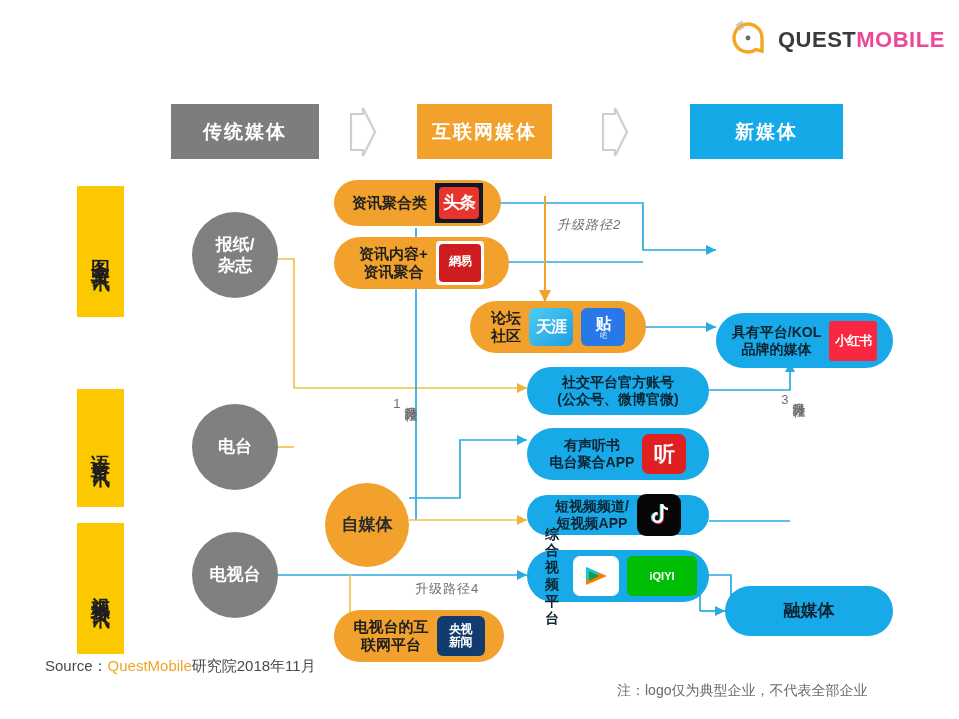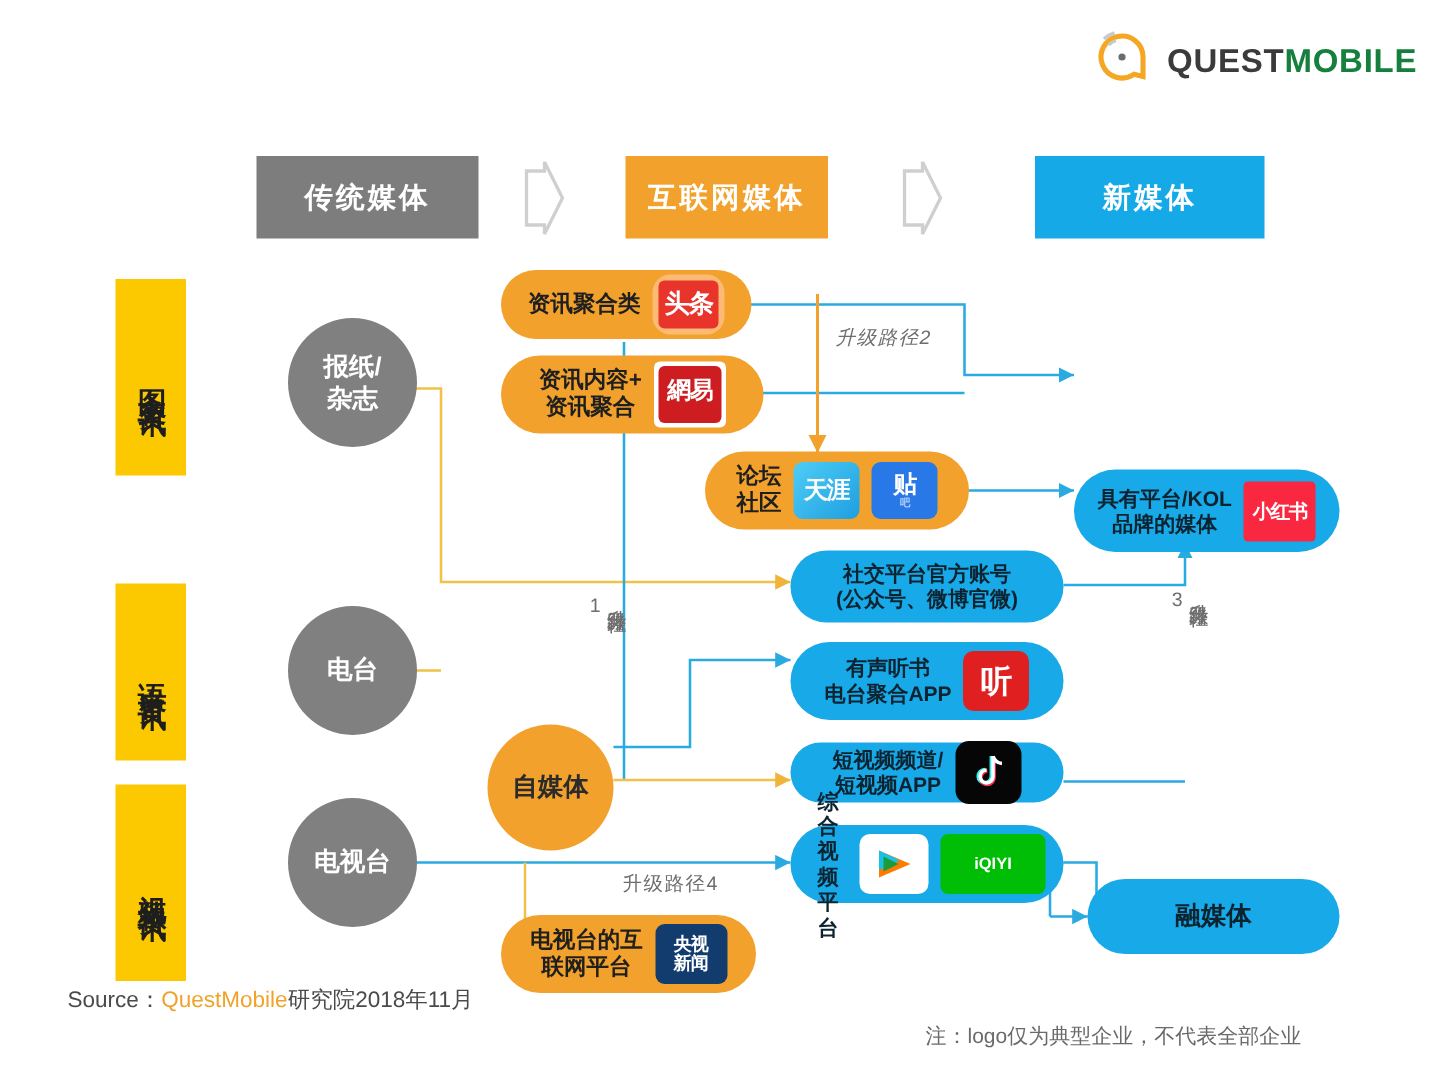--- a/index.html
+++ b/index.html
@@ -8,21 +8,21 @@
     font-family:"Liberation Sans","DejaVu Sans",sans-serif;
     overflow:hidden;position:relative;
   }
   #stage{position:absolute;left:0;top:0;width:959px;height:719px;}
   .abs{position:absolute;box-sizing:border-box;}
 
   
   .logo-wrap{display:flex;align-items:center;}
   .logo-text{font-size:22px;font-weight:bold;letter-spacing:.5px;}
   .logo-quest{color:#3b3b3b;}
-  .logo-mobile{color:#15803d;}
+  .logo-mobile{color:#ec4899;}
 
   
   .hdr{display:flex;align-items:center;justify-content:center;
        color:#fff;font-size:19px;font-weight:bold;letter-spacing:2px;}
   .hdr-gray{background:#7d7d7d;}
   .hdr-orange{background:#f2a22c;}
   .hdr-blue{background:#16a9e8;}
 
   
   .chev{stroke:#cfcfcf;fill:none;stroke-width:2.2;}
@@ -45,28 +45,28 @@
   .pill-orange{background:#f2a22c;color:#1f1f1f;}
   .pill-blue{background:#18a9e8;color:#0c2330;}
   .pill-txt{font-size:15px;font-weight:bold;line-height:1.2;text-align:center;
             white-space:pre-line;}
   .pill-txt.sm{font-size:14px;}
 
   
   .chip{border-radius:6px;display:flex;align-items:center;justify-content:center;
         color:#fff;font-weight:bold;flex:0 0 auto;overflow:hidden;position:relative;}
 
-  .chip-toutiao{width:48px;height:40px;background:#fdba74;border-radius:12px;}
+  .chip-toutiao{width:48px;height:40px;background:#0f172a;border-radius:0;}
   .chip-toutiao i{display:block;width:40px;height:32px;background:#e8342a;
      border-radius:4px;color:#fff;font-style:normal;font-size:17px;font-weight:bold;
      line-height:32px;text-align:center;letter-spacing:-1px;}
 
   .chip-netease{width:48px;height:44px;background:#ffffff;border-radius:4px;}
   .chip-netease i{display:block;width:42px;height:38px;background:#cd1d20;
-     border-radius:4px;color:#fff;font-style:normal;font-size:16px;font-weight:bold;
+     border-radius:4px;color:#fff;font-style:normal;font-size:12px;font-weight:bold;
      line-height:34px;text-align:center;letter-spacing:-1px;}
 
   .chip-tianya{width:44px;height:38px;background:linear-gradient(135deg,#4ecdf6,#1e9fe0);
      color:#fff;font-size:16px;letter-spacing:-1px;}
   .chip-tieba{width:44px;height:38px;background:#2878e8;color:#fff;
      font-size:16px;letter-spacing:-1px;flex-direction:column;line-height:1;}
   .chip-tieba small{font-size:7px;font-weight:normal;opacity:.9;}
 
   .chip-weibo{width:50px;height:42px;background:#fff;border-radius:4px;}
   .chip-weibo svg{display:block;}

